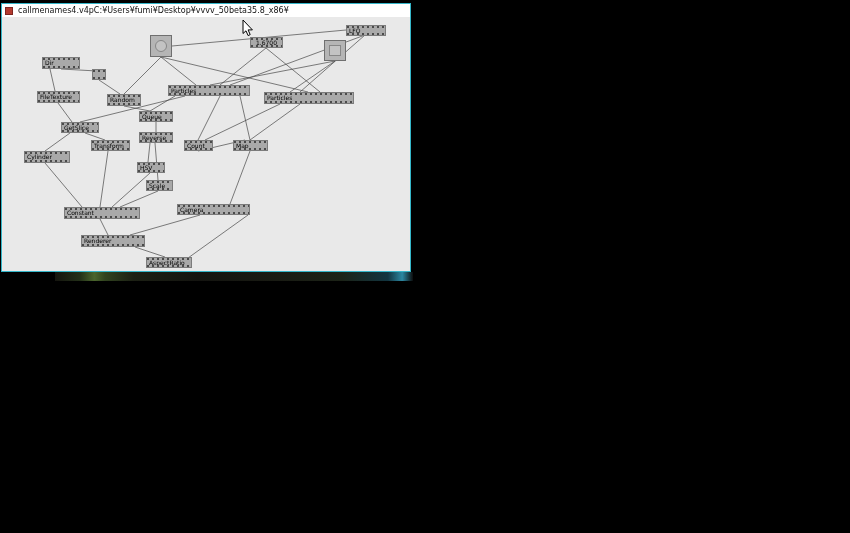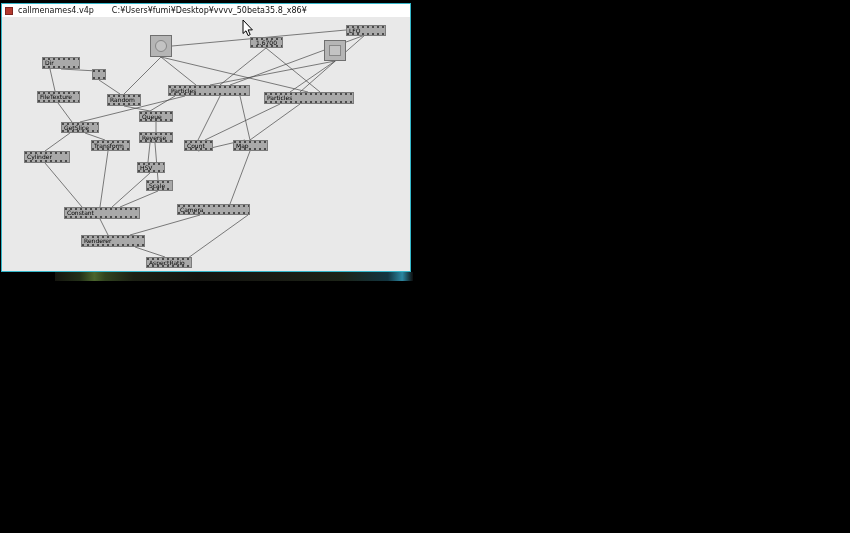--- a/index.html
+++ b/index.html
@@ -5,21 +5,21 @@
   html,body { margin:0; padding:0; background:#000; }
   .stage { position:relative; width:850px; height:533px; background:#000; overflow:hidden;
            font-family:"DejaVu Sans", sans-serif; }
   .vwindow { position:absolute; left:1px; top:3px; width:410px; height:269px;
              border:1px solid #35b6c9; background:#e9e9e9; box-sizing:border-box; }
   .titlebar { height:13px; background:#ffffff; display:flex; align-items:center;
               padding:0 3px; font-size:8px; line-height:13px; color:#111;
               border-bottom:1px solid #d8d8d8; white-space:nowrap; overflow:hidden; }
   .app-icon { width:8px; height:8px; background:#b43a2f; border:1px solid #7d2620;
               box-sizing:border-box; margin-right:5px; flex:none; }
-  .title-path { margin-left:18px; }
+  .title-path { }
   .canvas { position:absolute; left:0; top:13px; width:408px; height:254px;
             background:#e9e9e9; overflow:hidden; }
   svg.edges { position:absolute; left:0; top:0; }
   .node, .iobox { position:absolute; background:#a9a9a9; border:1px solid #7c7c7c;
           box-sizing:border-box; display:flex; flex-direction:column; overflow:hidden; }
   .pins { height:2px; flex:none;
           background:repeating-linear-gradient(90deg,#4a4a4a 0 2px, rgba(0,0,0,0) 2px 5px); }
   .pins.bottom { margin-top:auto; }
   .nlabel { font-size:6px; line-height:6px; color:#000; padding:0 2px;
             white-space:nowrap; overflow:hidden; }

